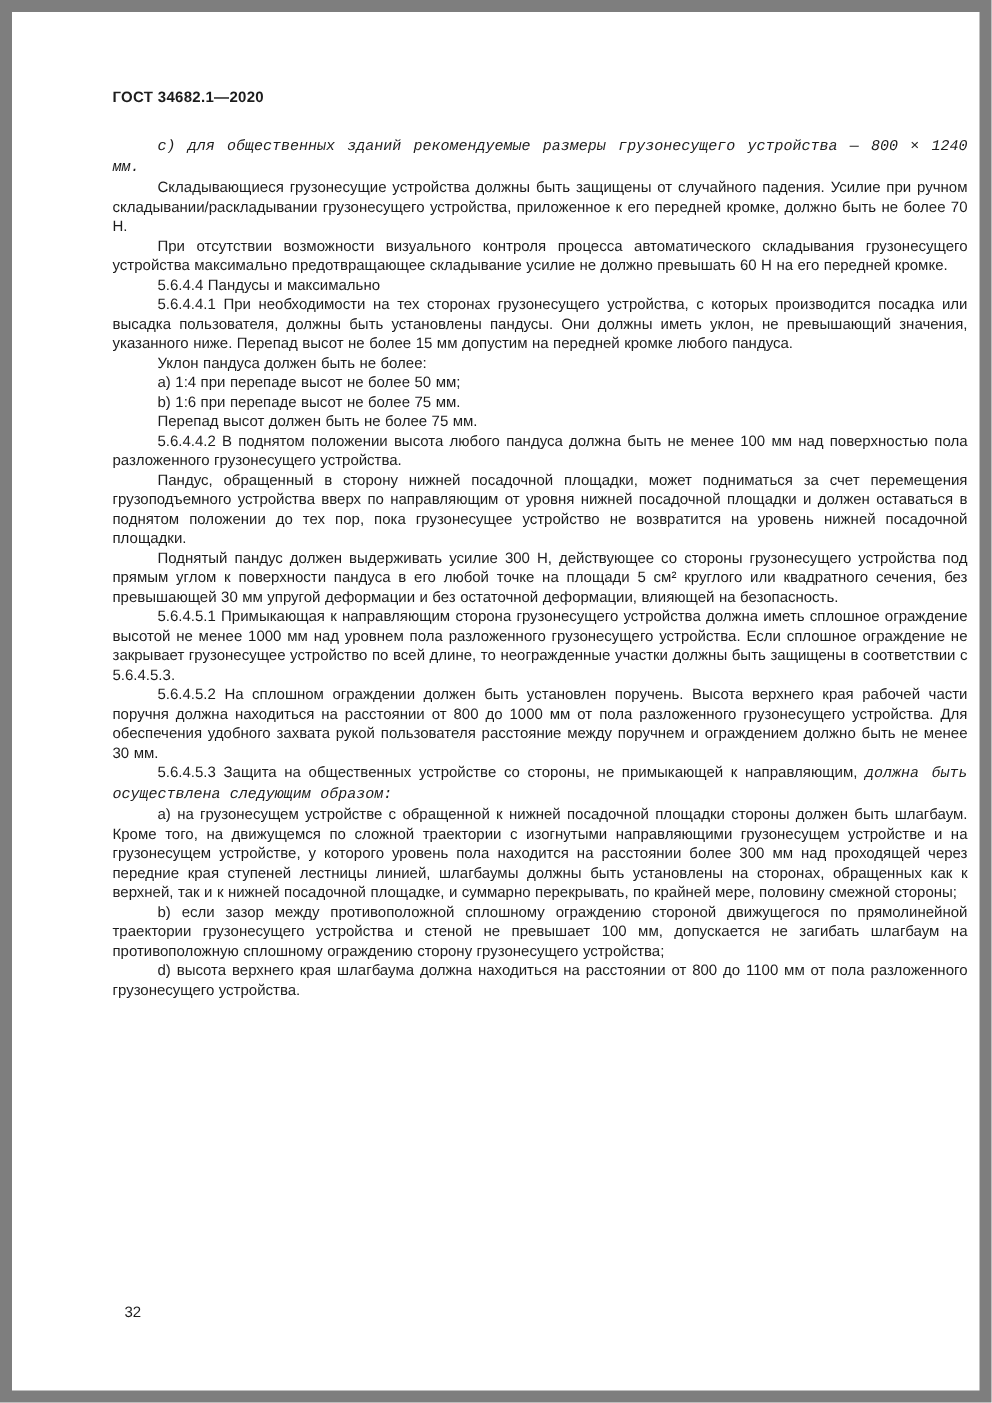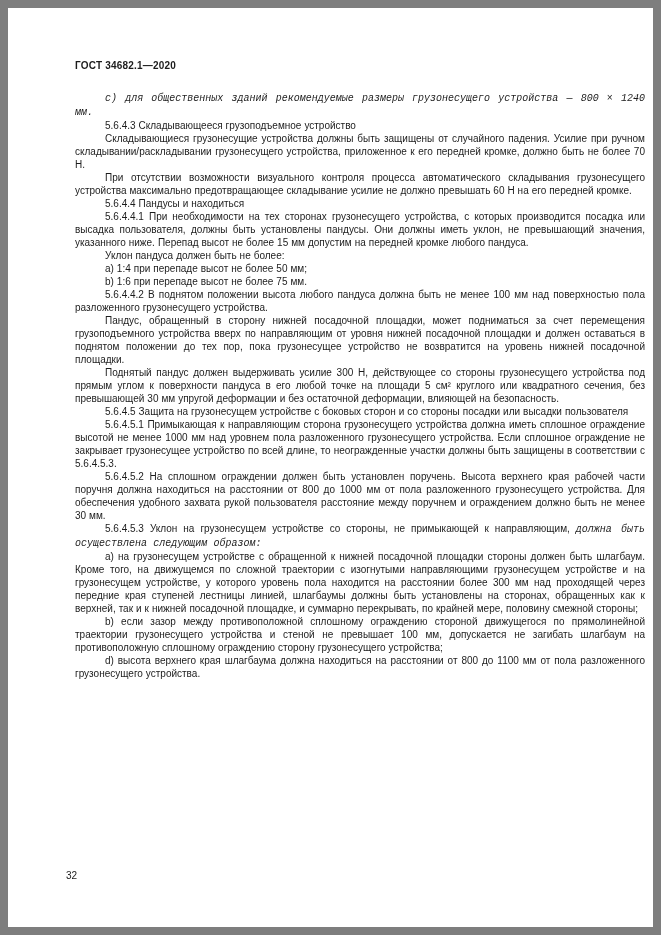--- a/index.html
+++ b/index.html
@@ -29,47 +29,46 @@
   .para {
     margin: 0;
     font-size: 10px;
     line-height: 13px;
     text-align: justify;
     text-indent: 30px;
     word-spacing: 0.2px;
   }
   .italic { font-style: italic; font-family: Liberation Mono, monospace; }
   .page-number {
-    position: absolute; left: 58px; bottom: 46px;
+    position: absolute; left: 75px; bottom: 46px;
     font-size: 10px;
     color: #1c1c1c;
   }
 </style>
 </head>
 <body>
 
 <div class="page">
   <div class="content">
     <div class="doc-header">ГОСТ 34682.1—2020</div>
     <div>
         <p class="para"><span class="italic">c) для общественных зданий рекомендуемые размеры грузонесущего устройства — 800 × 1240 мм.</span></p>
-        <p class="para"><span>5.6.4.3 Складывающееся грузоподъемное устройство</span></p>
         <p class="para"><span>Складывающиеся грузонесущие устройства должны быть защищены от случайного падения. Усилие при ручном складывании/раскладывании грузонесущего устройства, приложенное к его передней кромке, должно быть не более 70 Н.</span></p>
         <p class="para"><span>При отсутствии возможности визуального контроля процесса автоматического складывания грузонесущего устройства максимально предотвращающее складывание усилие не должно превышать 60 Н на его передней кромке.</span></p>
-        <p class="para"><span>5.6.4.4 Пандусы и находиться</span></p>
+        <p class="para"><span>5.6.4.4 Пандусы и максимально</span></p>
         <p class="para"><span>5.6.4.4.1 При необходимости на тех сторонах грузонесущего устройства, с которых производится посадка или высадка пользователя, должны быть установлены пандусы. Они должны иметь уклон, не превышающий значения, указанного ниже. Перепад высот не более 15 мм допустим на передней кромке любого пандуса.</span></p>
         <p class="para"><span>Уклон пандуса должен быть не более:</span></p>
         <p class="para"><span>a) 1:4 при перепаде высот не более 50 мм;</span></p>
         <p class="para"><span>b) 1:6 при перепаде высот не более 75 мм.</span></p>
+        <p class="para"><span>Перепад высот должен быть не более 75 мм.</span></p>
         <p class="para"><span>5.6.4.4.2 В поднятом положении высота любого пандуса должна быть не менее 100 мм над поверхностью пола разложенного грузонесущего устройства.</span></p>
         <p class="para"><span>Пандус, обращенный в сторону нижней посадочной площадки, может подниматься за счет перемещения грузоподъемного устройства вверх по направляющим от уровня нижней посадочной площадки и должен оставаться в поднятом положении до тех пор, пока грузонесущее устройство не возвратится на уровень нижней посадочной площадки.</span></p>
         <p class="para"><span>Поднятый пандус должен выдерживать усилие 300 Н, действующее со стороны грузонесущего устройства под прямым углом к поверхности пандуса в его любой точке на площади 5 см² круглого или квадратного сечения, без превышающей 30 мм упругой деформации и без остаточной деформации, влияющей на безопасность.</span></p>
-        <p class="para"><span>5.6.4.5 Защита на грузонесущем устройстве с боковых сторон и со стороны посадки или высадки пользователя</span></p>
         <p class="para"><span>5.6.4.5.1 Примыкающая к направляющим сторона грузонесущего устройства должна иметь сплошное ограждение высотой не менее 1000 мм над уровнем пола разложенного грузонесущего устройства. Если сплошное ограждение не закрывает грузонесущее устройство по всей длине, то неогражденные участки должны быть защищены в соответствии с 5.6.4.5.3.</span></p>
         <p class="para"><span>5.6.4.5.2 На сплошном ограждении должен быть установлен поручень. Высота верхнего края рабочей части поручня должна находиться на расстоянии от 800 до 1000 мм от пола разложенного грузонесущего устройства. Для обеспечения удобного захвата рукой пользователя расстояние между поручнем и ограждением должно быть не менее 30 мм.</span></p>
-        <p class="para"><span>5.6.4.5.3 Уклон на грузонесущем устройстве со стороны, не примыкающей к направляющим, </span><span class="italic">должна быть осуществлена следующим образом:</span></p>
+        <p class="para"><span>5.6.4.5.3 Защита на общественных устройстве со стороны, не примыкающей к направляющим, </span><span class="italic">должна быть осуществлена следующим образом:</span></p>
         <p class="para"><span>a) на грузонесущем устройстве с обращенной к нижней посадочной площадки стороны должен быть шлагбаум. Кроме того, на движущемся по сложной траектории с изогнутыми направляющими грузонесущем устройстве и на грузонесущем устройстве, у которого уровень пола находится на расстоянии более 300 мм над проходящей через передние края ступеней лестницы линией, шлагбаумы должны быть установлены на сторонах, обращенных как к верхней, так и к нижней посадочной площадке, и суммарно перекрывать, по крайней мере, половину смежной стороны;</span></p>
         <p class="para"><span>b) если зазор между противоположной сплошному ограждению стороной движущегося по прямолинейной траектории грузонесущего устройства и стеной не превышает 100 мм, допускается не загибать шлагбаум на противоположную сплошному ограждению сторону грузонесущего устройства;</span></p>
         <p class="para"><span>d) высота верхнего края шлагбаума должна находиться на расстоянии от 800 до 1100 мм от пола разложенного грузонесущего устройства.</span></p>
       </div>
   </div>
   <div class="page-number">32</div>
 </div>
 
 </body></html>

